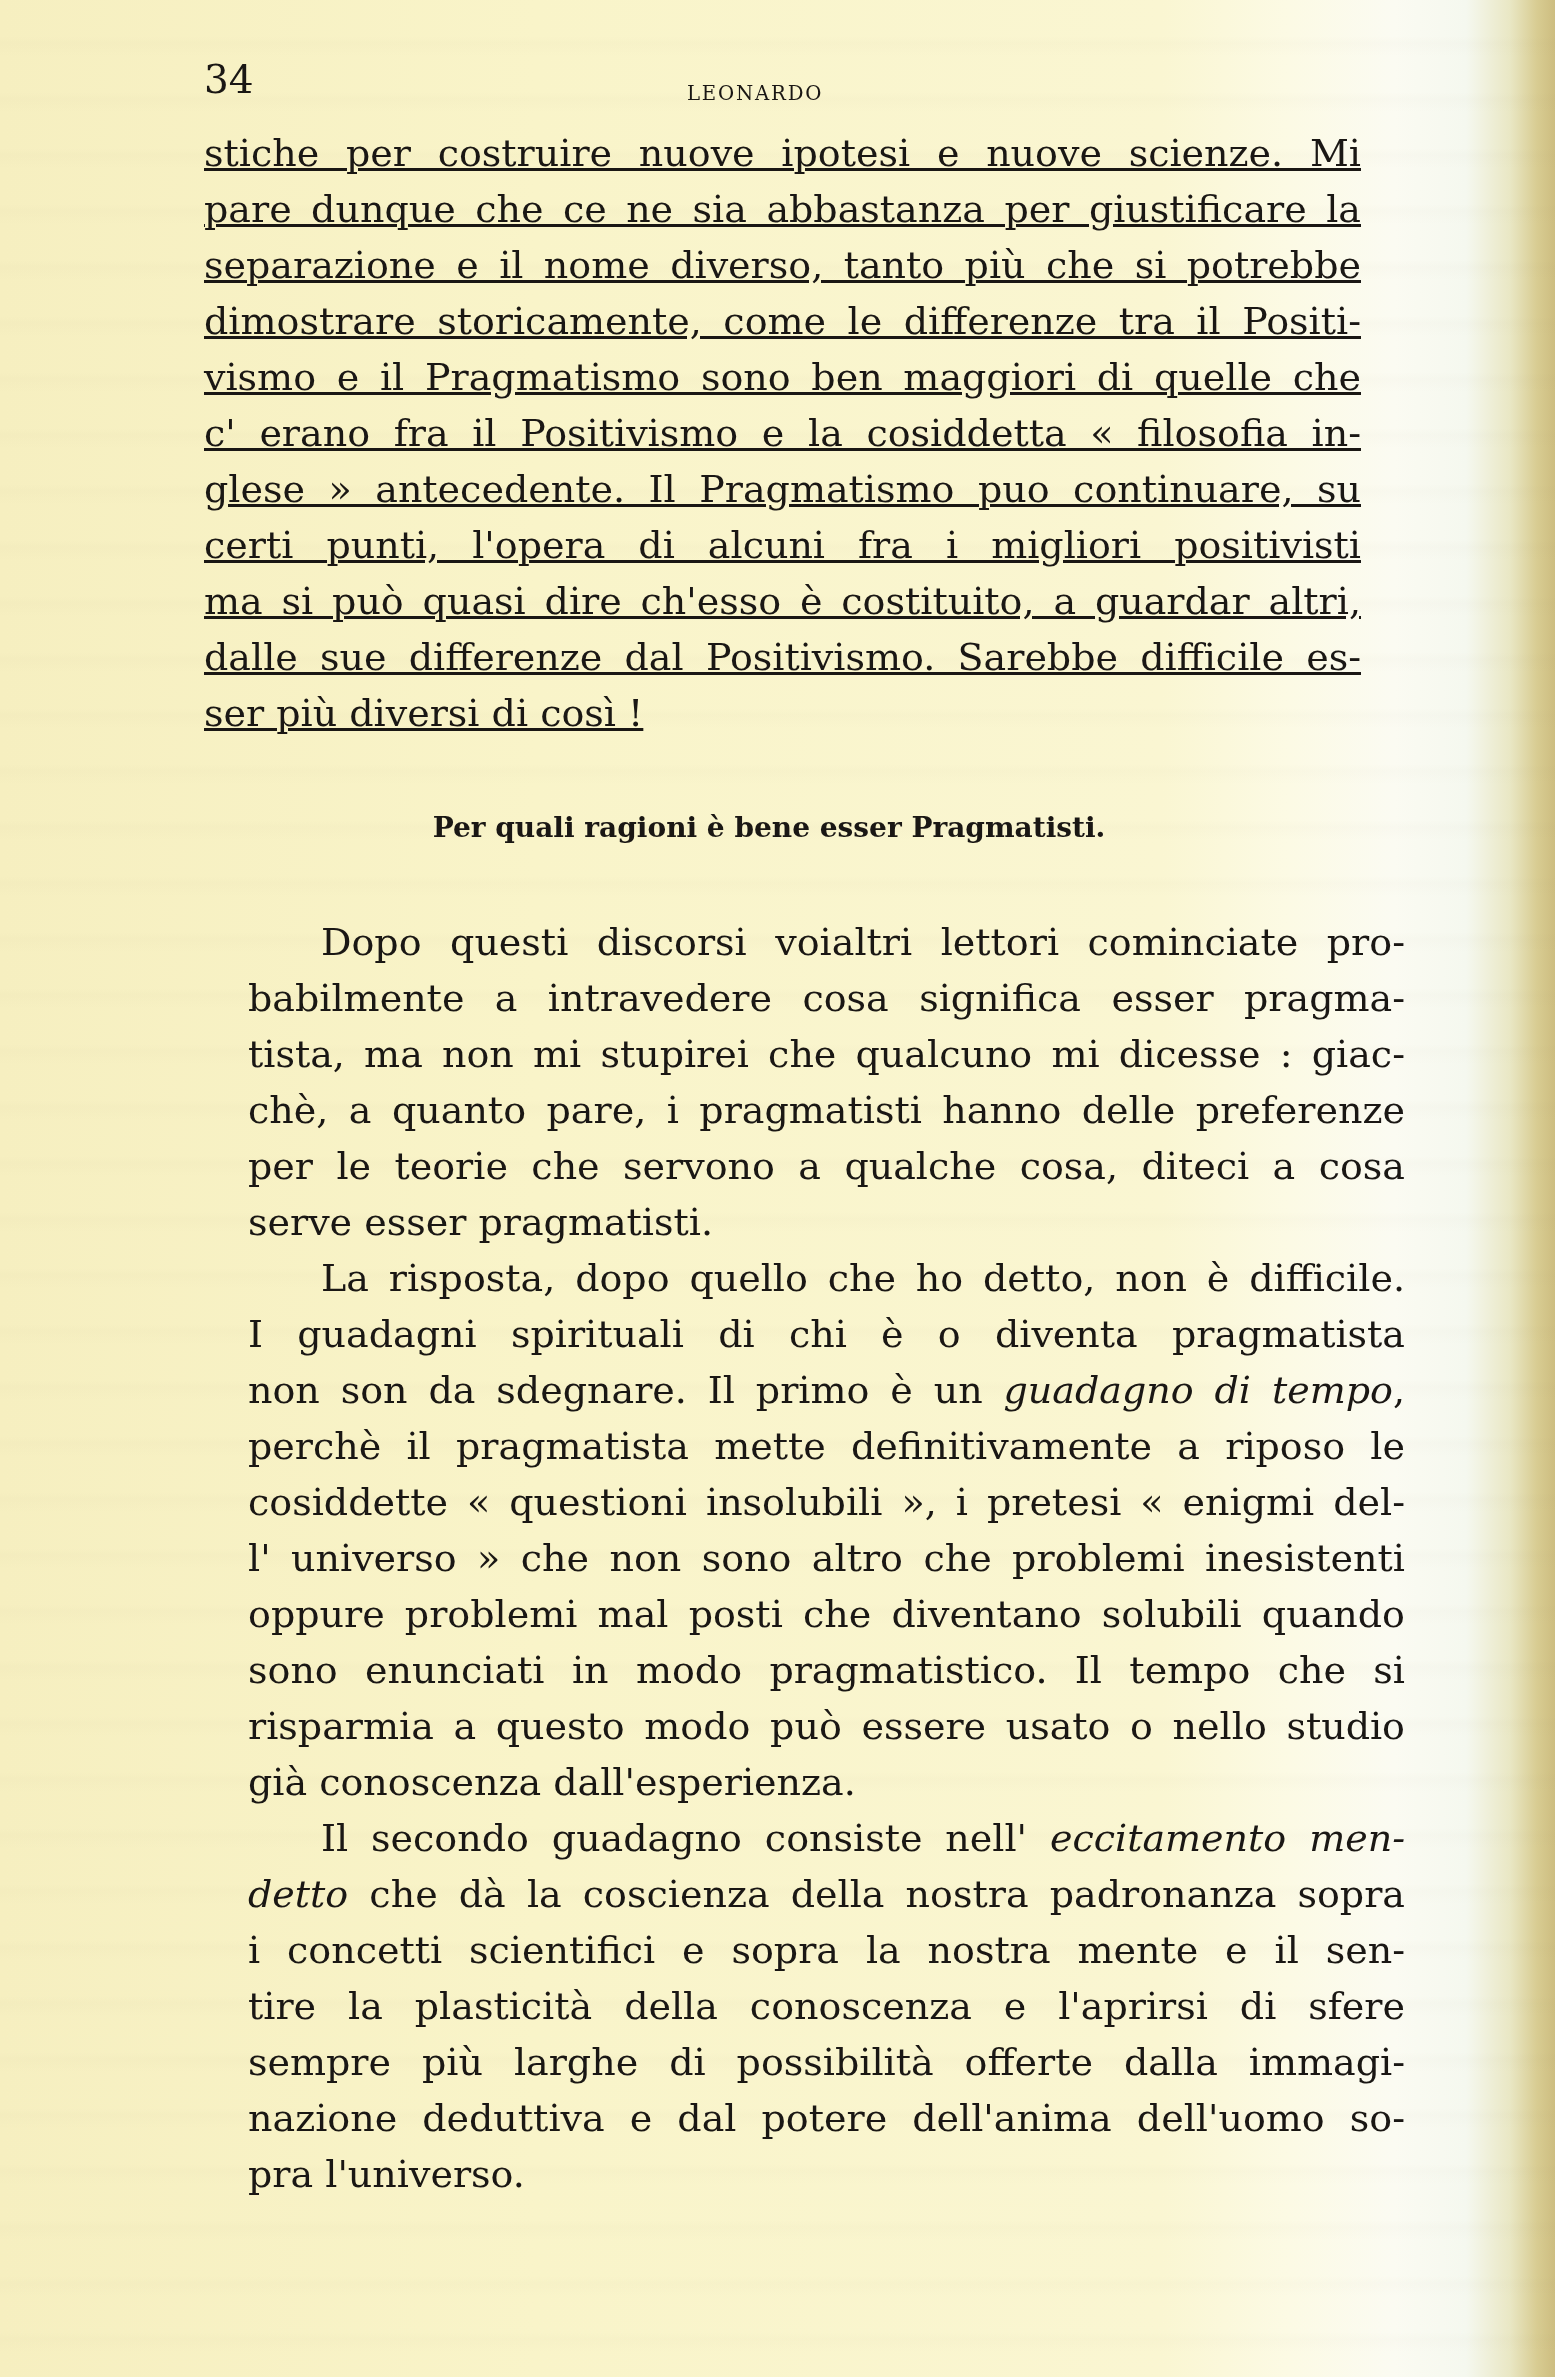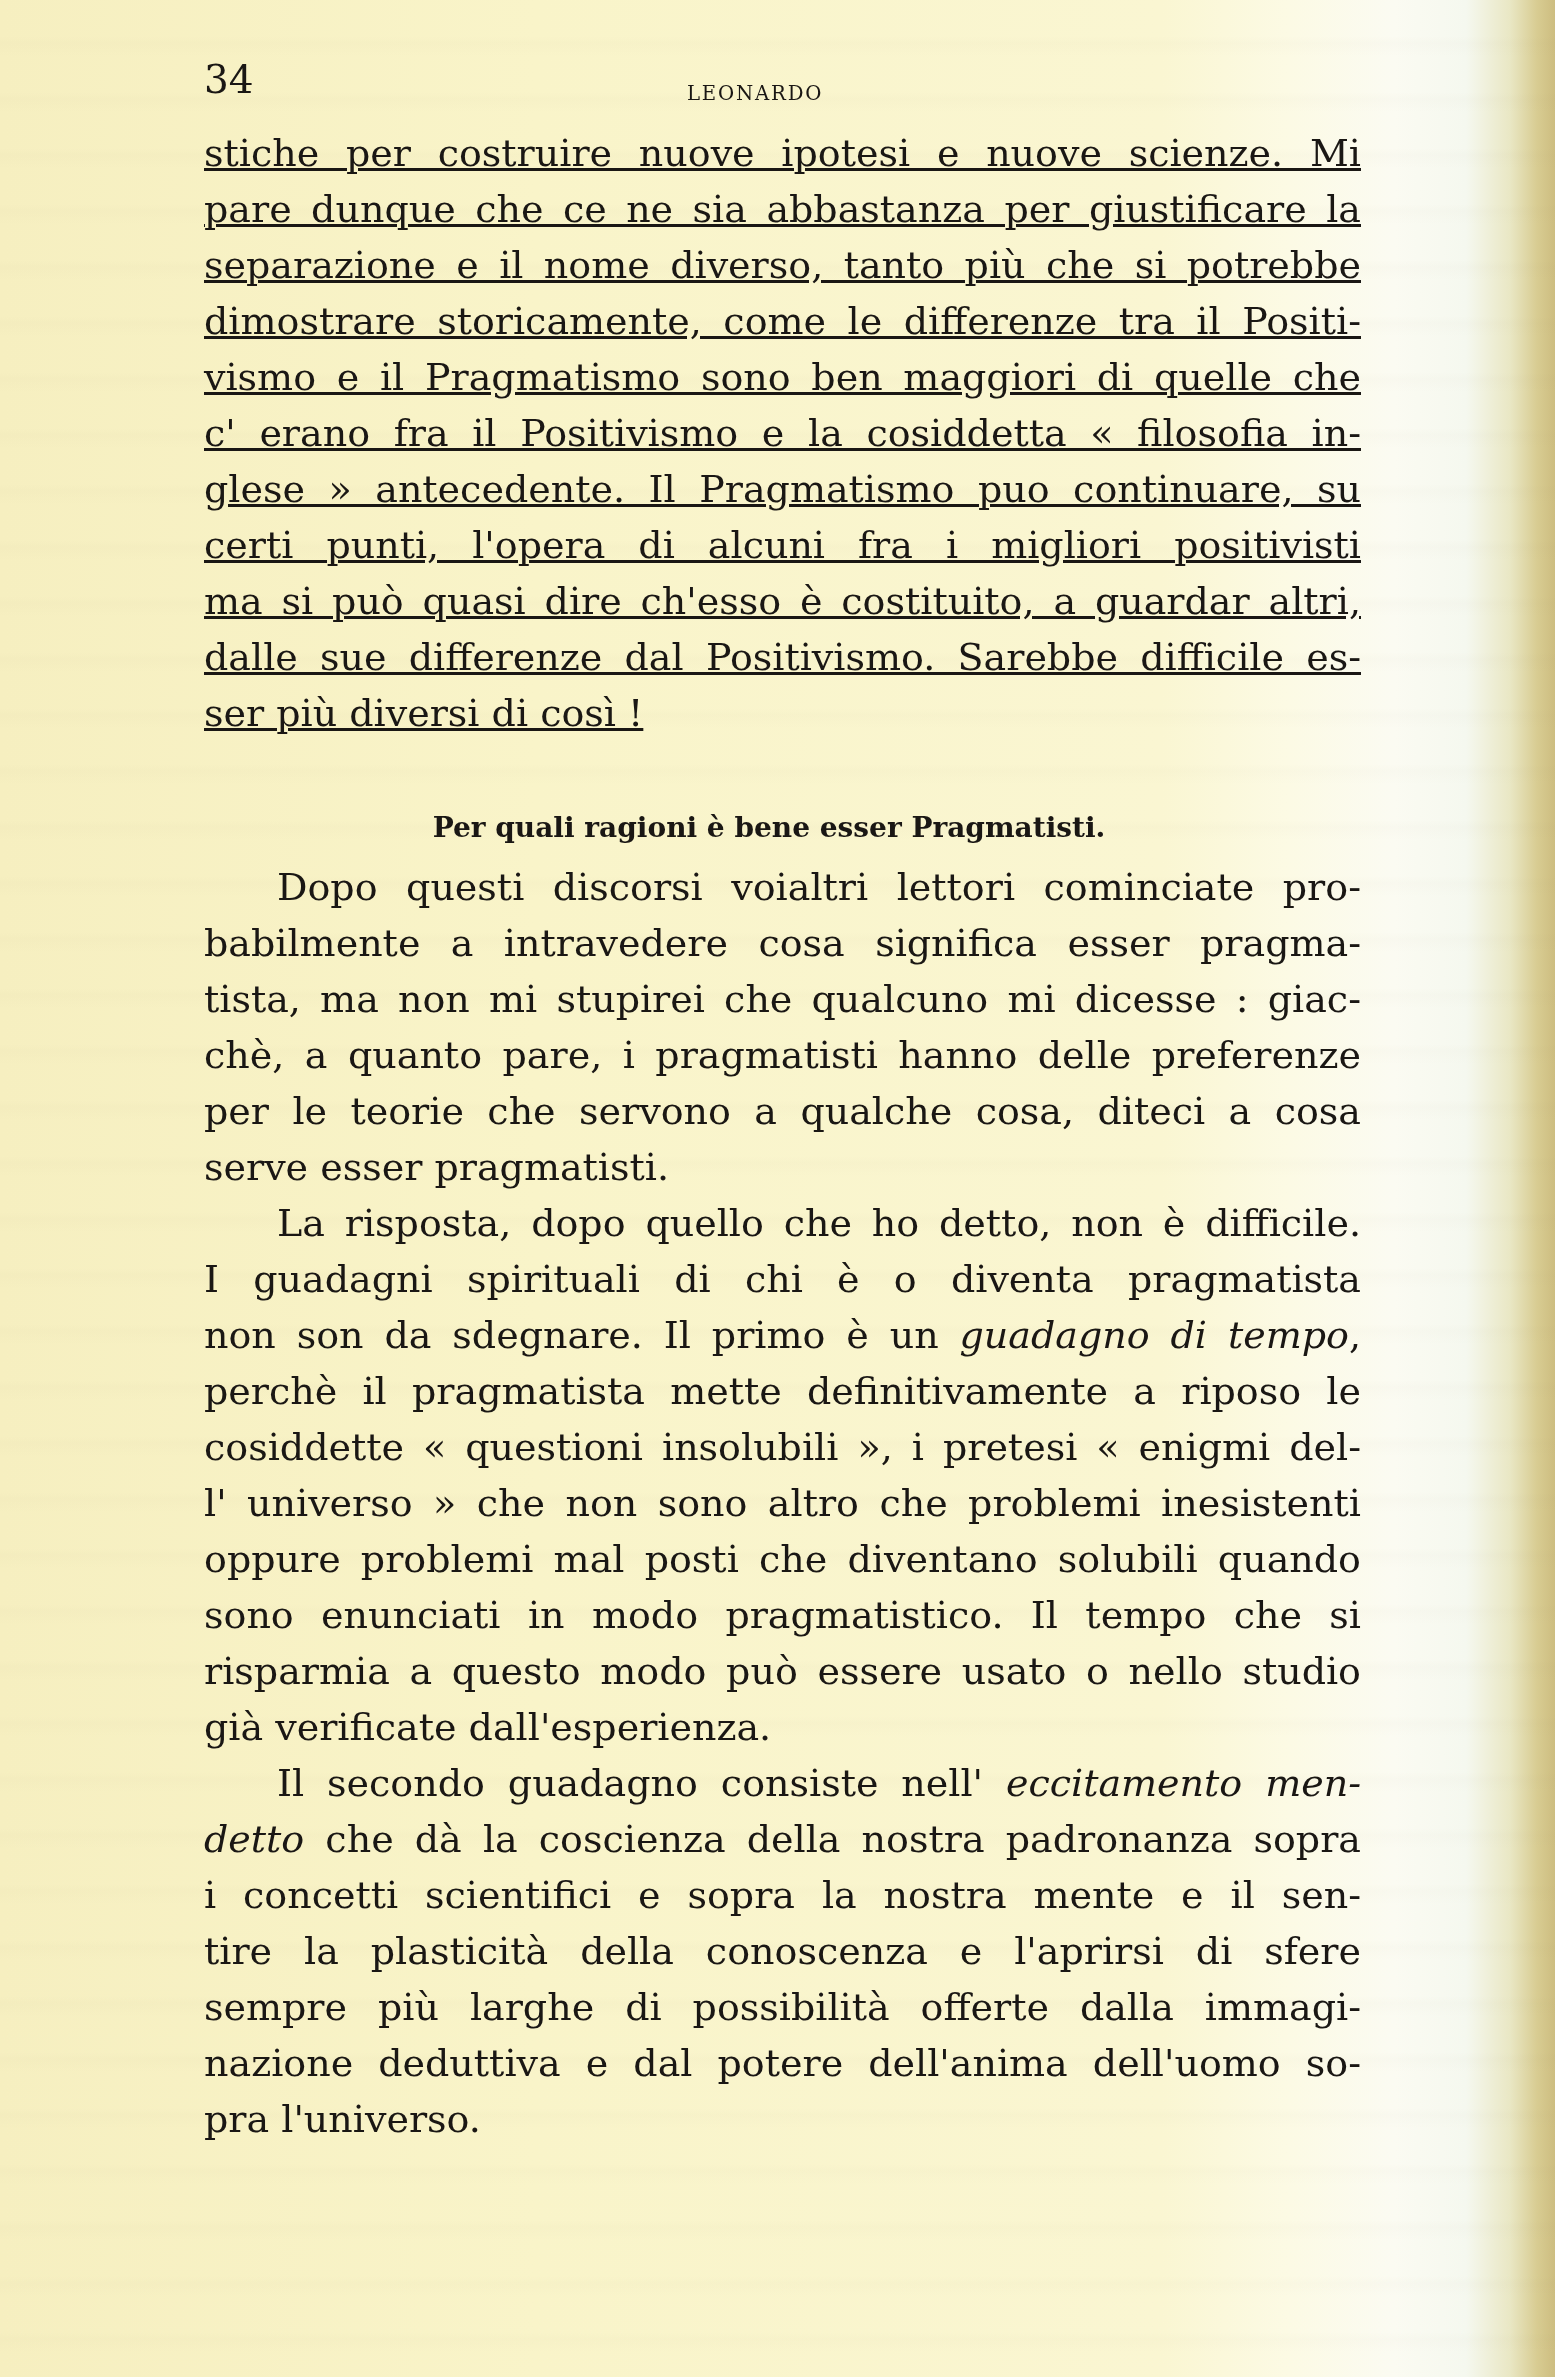--- a/index.html
+++ b/index.html
@@ -31,21 +31,21 @@
     position:absolute; left:204px; width:1157px;
     font-size:38px; line-height:56px;
   }
   .line {
     display:block; white-space:nowrap; text-align:justify; text-align-last:justify;
     height:56px; overflow:visible;
   }
   .line.last { text-align-last:left; }
   .line.indent { padding-left:73px; }
   .block1 { top:125px;text-decoration:underline; }
-  .block2 { top:859px; }
+  .block2 { top:914px;margin-left:44px; }
   .heading {
     position:absolute; top:800px; left:204px; width:1157px; text-align:center;
     font-size:28px; font-weight:bold; line-height:55px; padding-right:27px; box-sizing:border-box;
   }
   i { }
 </style>
 </head>
 <body>
 
 <div class="page-bg"></div>
@@ -82,21 +82,21 @@
 
   <span class="line indent">La risposta, dopo quello che ho detto, non è difficile.</span>
   <span class="line">I guadagni spirituali di chi è o diventa pragmatista</span>
   <span class="line"><span>non son da sdegnare. Il primo è un </span><i>guadagno di tempo</i><span>,</span></span>
   <span class="line">perchè il pragmatista mette definitivamente a riposo le</span>
   <span class="line">cosiddette « questioni insolubili », i pretesi « enigmi del-</span>
   <span class="line">l' universo » che non sono altro che problemi inesistenti</span>
   <span class="line">oppure problemi mal posti che diventano solubili quando</span>
   <span class="line">sono enunciati in modo pragmatistico. Il tempo che si</span>
   <span class="line">risparmia a questo modo può essere usato o nello studio</span>
-  <span class="line last">già verificate dall'esperienza.</span>
+  <span class="line last">già conoscenza dall'esperienza.</span>
 
   <span class="line indent"><span>Il secondo guadagno consiste nell' </span><i>eccitamento men-</i></span>
   <span class="line"><i>detto</i><span> che dà la coscienza della nostra padronanza sopra</span></span>
   <span class="line">i concetti scientifici e sopra la nostra mente e il sen-</span>
   <span class="line">tire la plasticità della conoscenza e l'aprirsi di sfere</span>
   <span class="line">sempre più larghe di possibilità offerte dalla immagi-</span>
   <span class="line">nazione deduttiva e dal potere dell'anima dell'uomo so-</span>
   <span class="line last">pra l'universo.</span>
 </div>
 

